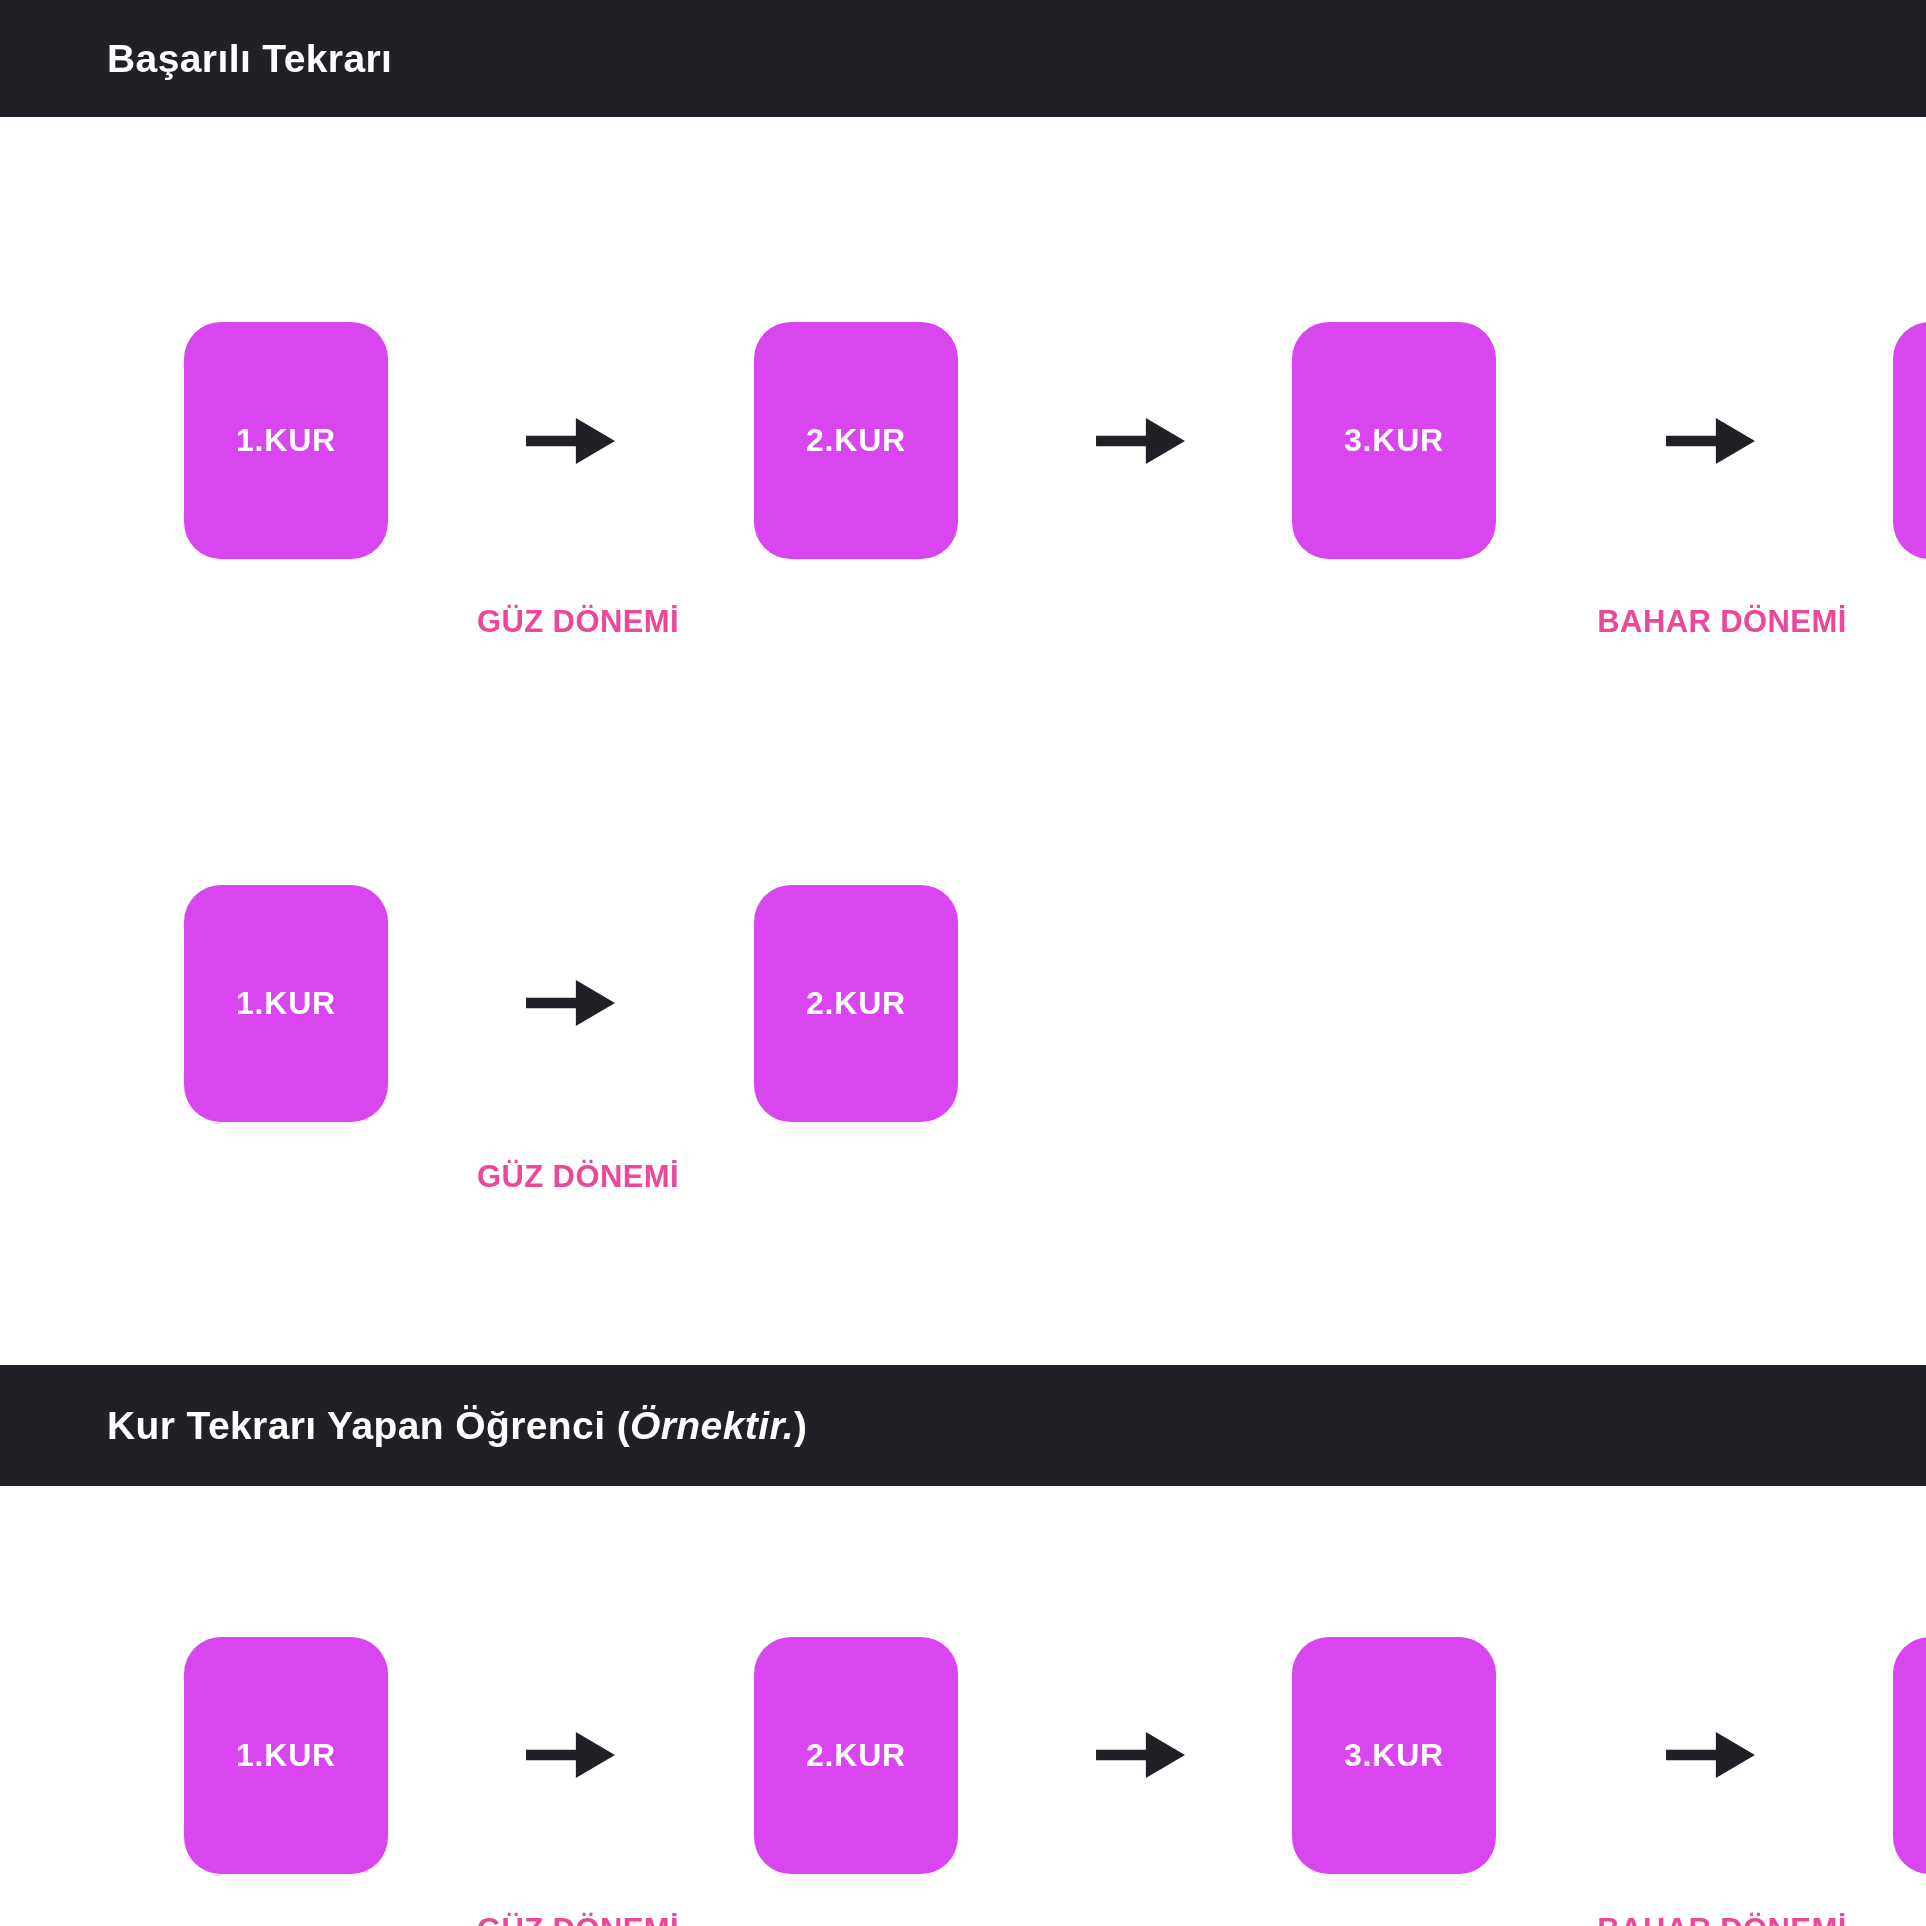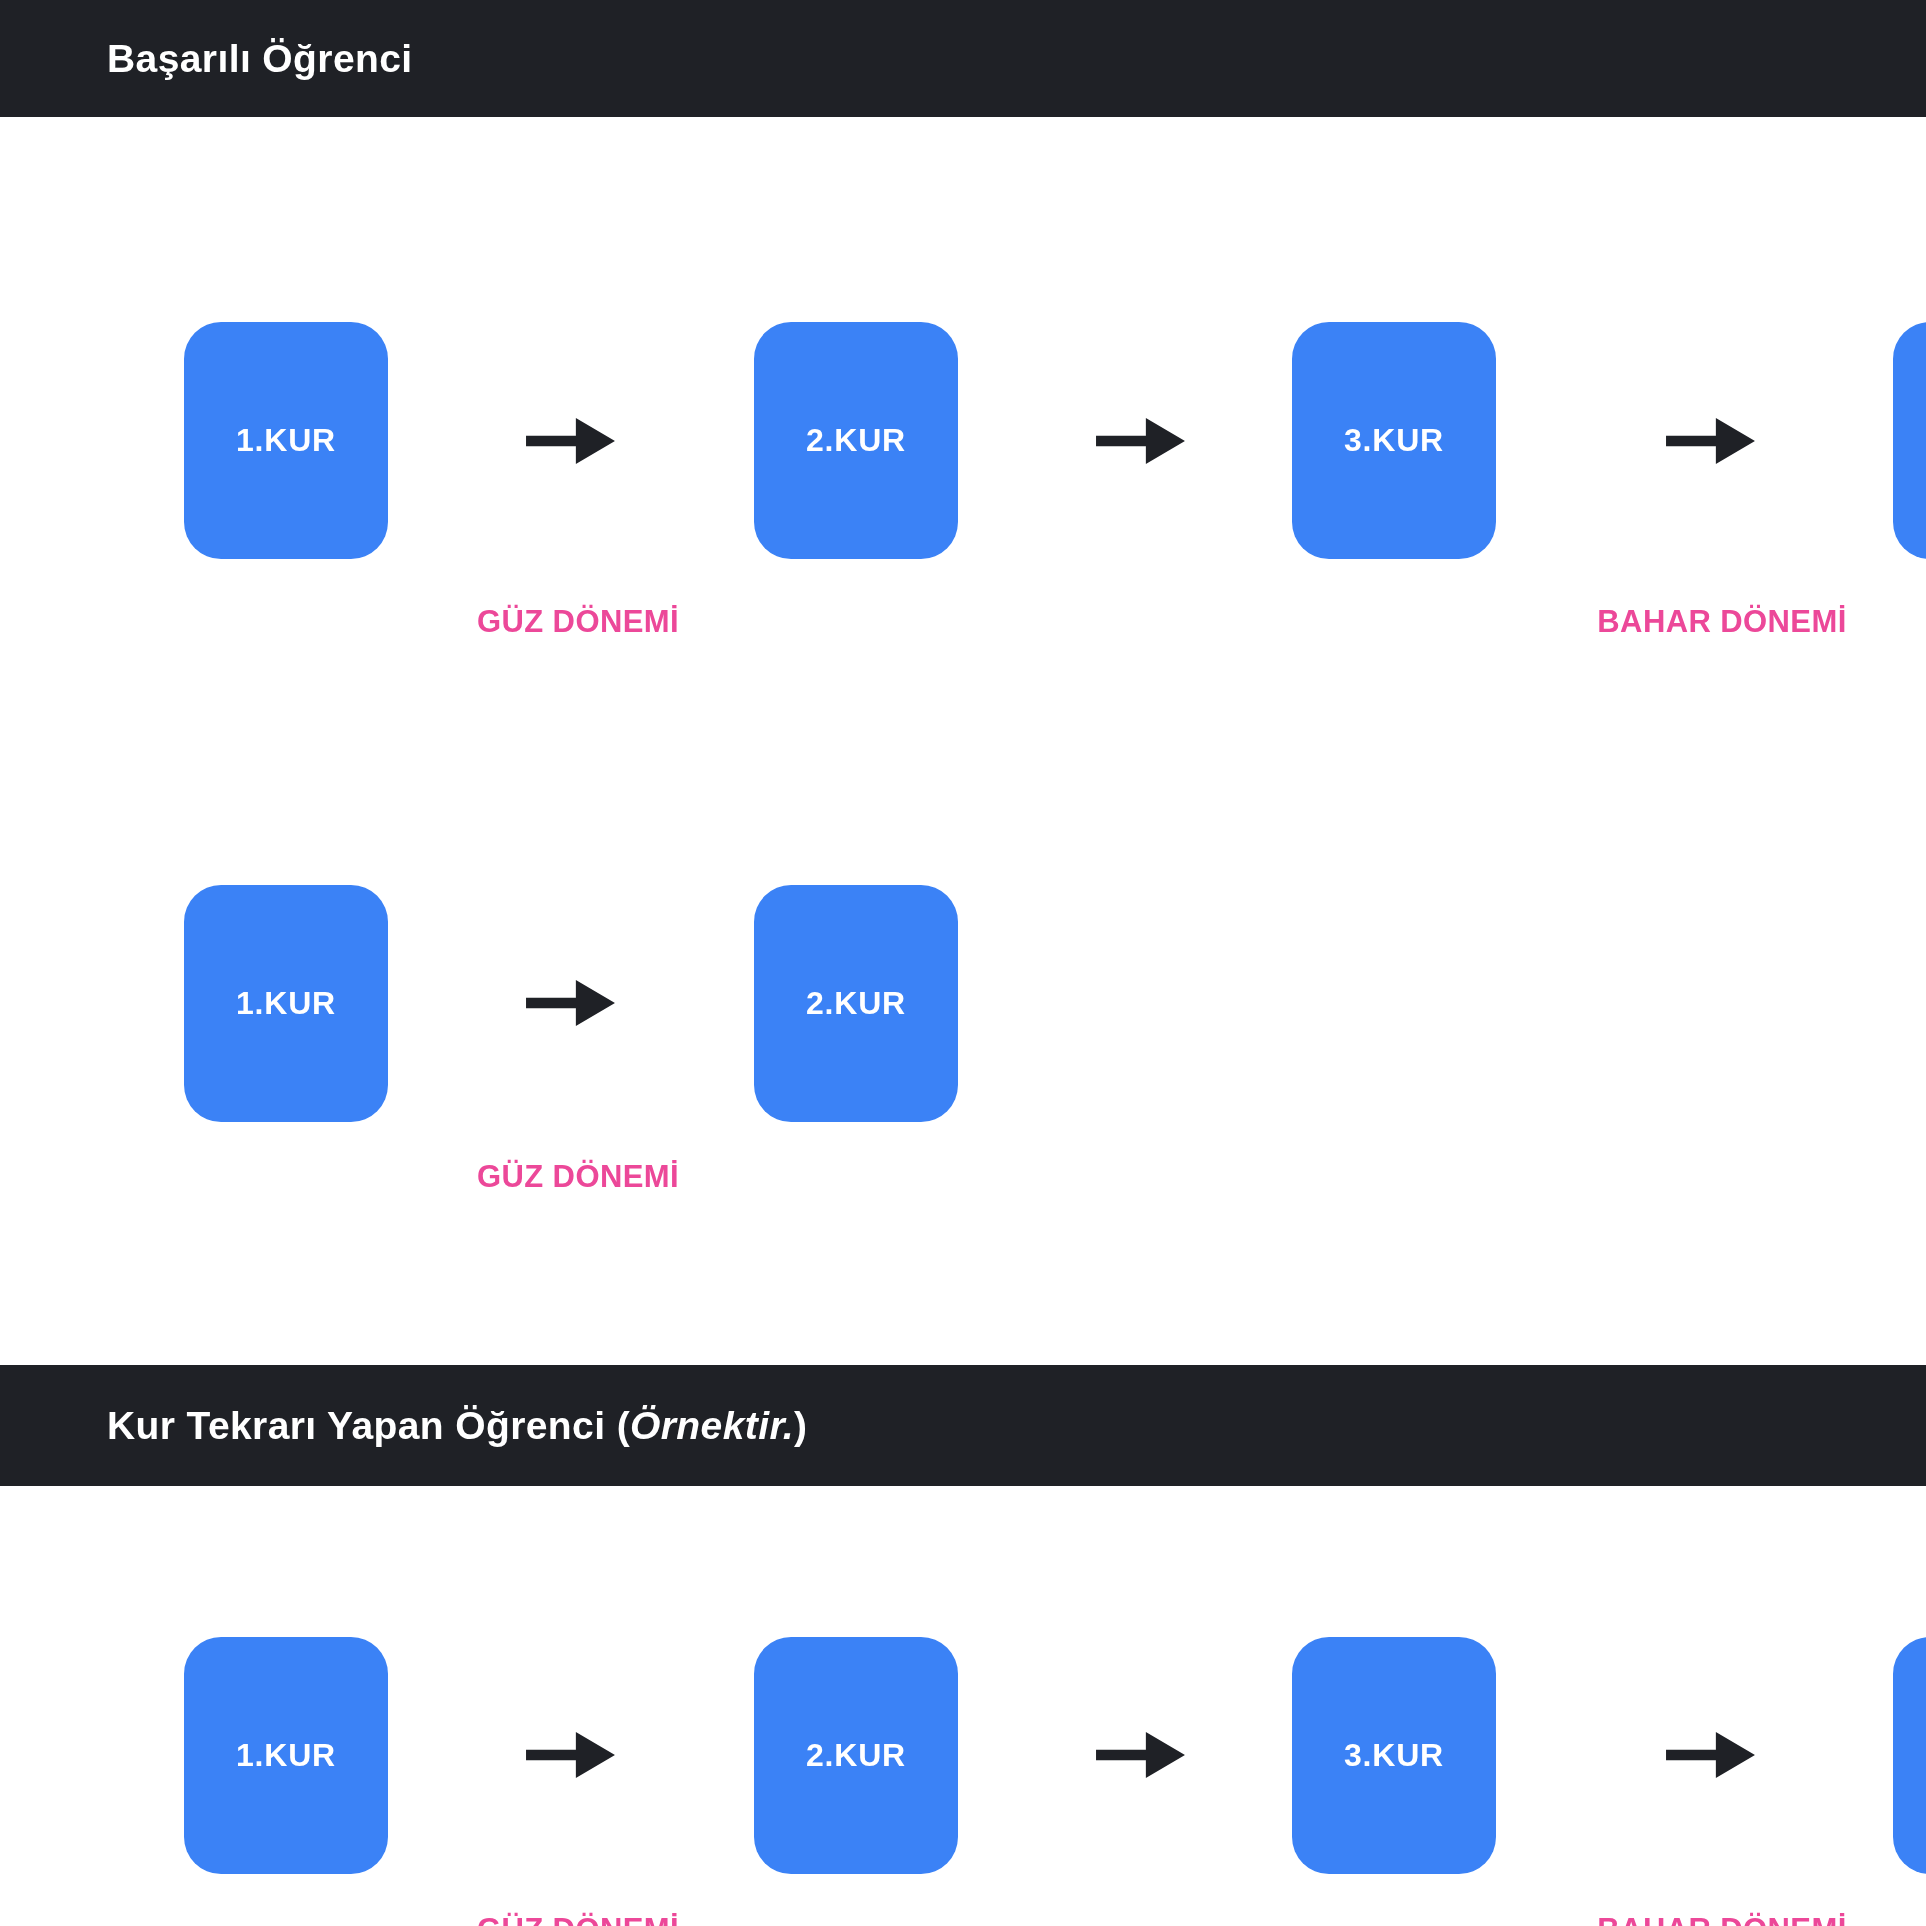--- a/index.html
+++ b/index.html
@@ -28,21 +28,21 @@
     font-size: 39px;
     font-weight: 700;
     letter-spacing: 0.4px;
     white-space: nowrap;
   }
   .header-title .italic { font-style: italic; }
   .kur-box {
     position: absolute;
     width: 204px;
     height: 237px;
-    background: #3b82f6;
+    background: #d946ef;
     border-radius: 37px;
     display: flex;
     align-items: center;
     justify-content: center;
   }
   .kur-box .box-label {
     color: #ffffff;
     font-size: 32px;
     font-weight: 700;
     letter-spacing: 0.8px;
@@ -77,21 +77,21 @@
   .arr-row1 { top: 418px; }
   .arr-row2 { top: 980px; }
   .arr-row3 { top: 1732px; }
 </style>
 </head>
 <body>
 
 <div class="canvas">
 
   <div class="header-bar" id="header1">
-    <span class="header-title">Başarılı Öğrenci</span>
+    <span class="header-title">Başarılı Tekrarı</span>
   </div>
 
   <div class="kur-box col1 row1-box">
     <span class="box-label">1.KUR</span>
   </div>
   <div class="arrow arr-col1 arr-row1">
     <svg viewBox="0 0 232 120" xmlns="http://www.w3.org/2000/svg">
         <polygon points="0,46 130,46 130,0 232,60 130,120 130,74 0,74" fill="#1f2126"></polygon>
       </svg>
   </div>

